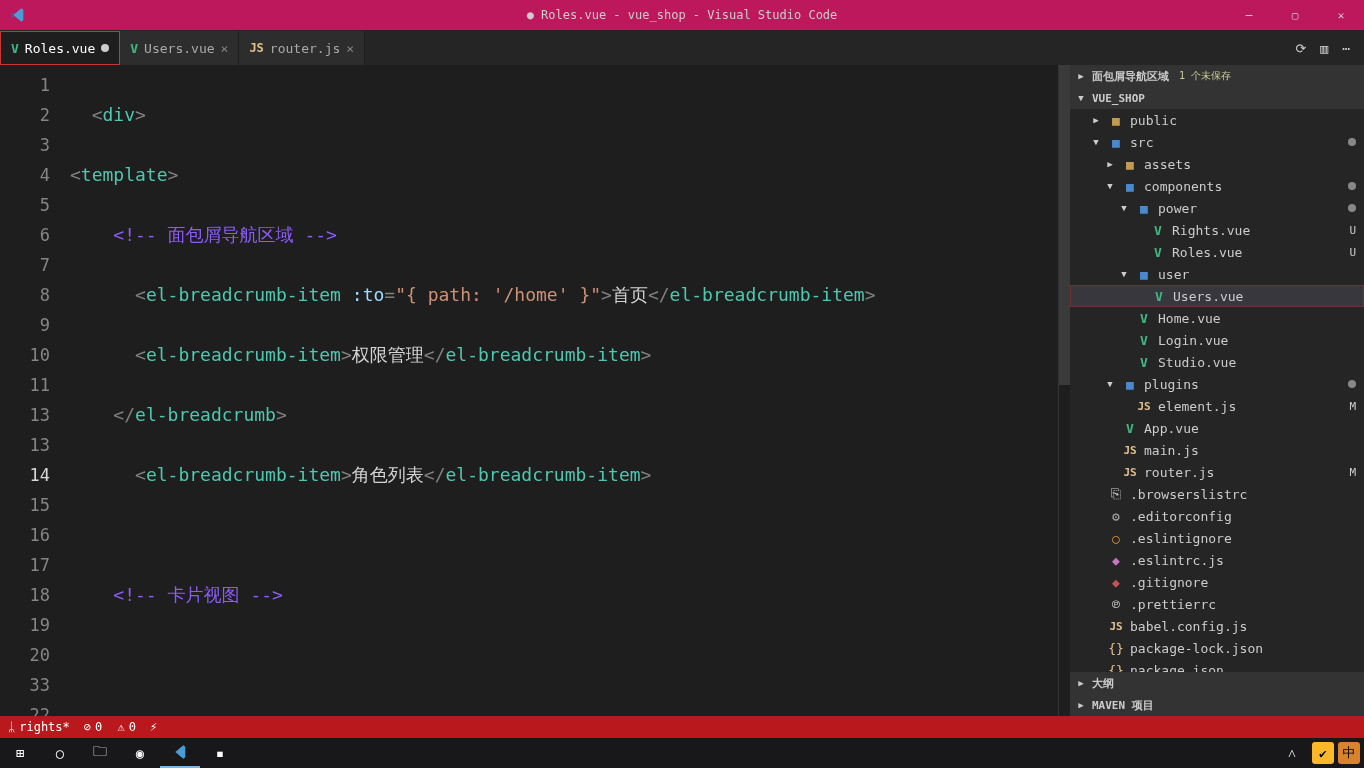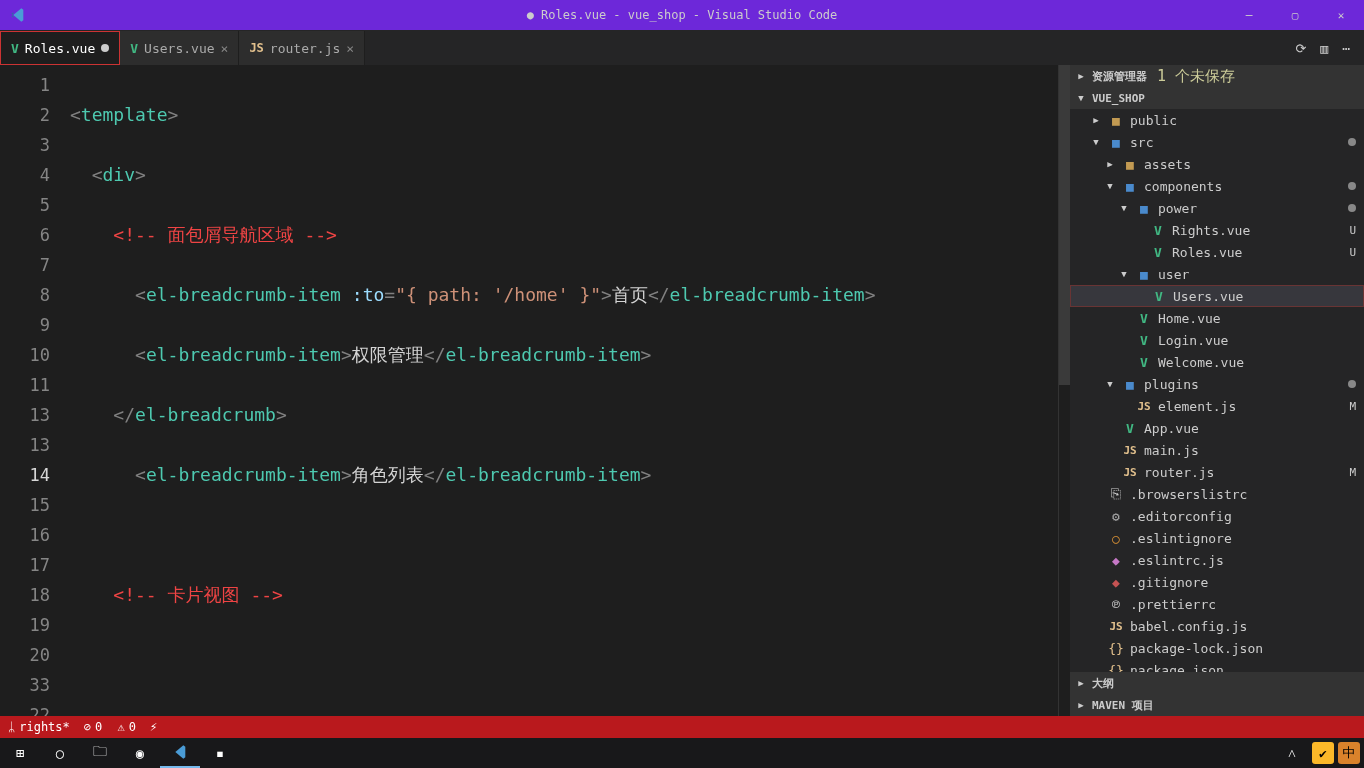--- a/index.html
+++ b/index.html
@@ -1,19 +1,19 @@
 <!DOCTYPE html>
 <html><head>
 <meta charset="utf-8">
 <style>
 * { margin: 0; padding: 0; box-sizing: border-box; font-family: "Segoe UI", Consolas, monospace; }
 body { background: #1e1e1e; color: #cccccc; overflow: hidden; width: 1364px; height: 768px; position: relative; font-size: 13px; }
 
 
-.titlebar { height: 30px; background: #6d28d9; display: flex; align-items: center; position: relative; }
+.titlebar { height: 30px; background: #be185d; display: flex; align-items: center; position: relative; }
 .titlebar .vs-icon { width: 35px; display: flex; justify-content: center; align-items: center; }
 .titlebar .vs-icon svg { width: 16px; height: 16px; }
 .titlebar .title { position: absolute; left: 50%; transform: translateX(-50%); color: #cccccc; font-size: 12px; }
 .titlebar .win-controls { position: absolute; right: 0; display: flex; height: 100%; }
 .titlebar .win-controls .ctrl { width: 46px; display: flex; justify-content: center; align-items: center; color: #ccc; font-size: 11px; }
 
 
 .tabbar { height: 35px; background: #252526; display: flex; align-items: stretch; border-top: 1px solid #252526; }
 .tab { display: flex; align-items: center; padding: 0 10px; background: #2d2d2d; border-right: 1px solid #1e1e1e; gap: 6px; font-size: 13px; color: #aaa; }
 .tab.active { background: #1e1e1e; color: #fff; border: 1px solid #cc3333; border-bottom: 1px solid #cc3333; }
@@ -25,30 +25,30 @@
 
 .main { display: flex; height: calc(100% - 30px - 35px - 22px - 30px); }
 .editor-wrap { flex: 1; display: flex; position: relative; background: #1e1e1e; }
 .gutter { width: 70px; text-align: right; padding-right: 20px; padding-top: 5px; font-family: Consolas, monospace; font-size: 17px; color: #858585; line-height: 30px; user-select: none; }
 .code { flex: 1; padding-top: 5px; font-family: Consolas, "Courier New", monospace; font-size: 18px; line-height: 30px; white-space: pre; overflow: hidden; }
 .code .line { height: 30px; }
 .p  { color: #808080; } 
 .t  { color: #4ec9b0; } 
 .a  { color: #9cdcfe; } 
 .s  { color: #ce9178; } 
-.c  { color: #ef4444; } 
+.c  { color: #8b5cf6; } 
 .w  { color: #d4d4d4; }
 .minimap { width: 12px; background: #1e1e1e; border-left: 1px solid #333; }
 .minimap .thumb { background: #3a3a3a; height: 320px; width: 100%;}
 
 
 .sidebar { width: 294px; background: #252526; display: flex; flex-direction: column; font-size: 13px; }
 .sidebar .section-hdr { height: 22px; display: flex; align-items: center; padding-left: 4px; background: #333; gap: 4px; font-weight: bold; font-size: 11px; }
 .sidebar .section-hdr .chev { width: 14px; text-align: center; font-size: 9px; }
-.sidebar .section-hdr .extra { margin-left: 6px; font-weight: normal; color: #cc9; font-size: 15px; }
+.sidebar .section-hdr .extra { margin-left: 6px; font-weight: normal; color: #cc9; font-size: 10px; }
 .tree { flex: 1; overflow: hidden; }
 .tree-row { height: 22px; display: flex; align-items: center; gap: 5px; padding-right: 8px; }
 .tree-row.sel { background: #37373d; border: 1px solid #693434; }
 .tree-row .tw { width: 12px; text-align: center; font-size: 9px; color: #ccc; }
 .tree-row .label { flex: 1; color: #ccc; }
 .tree-row .badge { font-size: 11px; color: #ccc; }
 .tree-row .dotm { width: 8px; height: 8px; border-radius: 50%; background: #888; }
 .i-folder { color: #c29a52; }
 .i-folder-open { color: #4a8acc; }
 .i-vue { color: #41b883; font-weight: bold; }
@@ -134,22 +134,22 @@
         <div>15</div>
         <div>16</div>
         <div>17</div>
         <div>18</div>
         <div>19</div>
         <div>20</div>
         <div>33</div>
         <div>22</div>
       </div>
     <div class="code">
+<div class="line">  <span class="p">&lt;</span><span class="t">div</span><span class="p">&gt;</span></div>
 <div class="line"><span class="p">&lt;</span><span class="t">template</span><span class="p">&gt;</span></div>
-<div class="line">  <span class="p">&lt;</span><span class="t">div</span><span class="p">&gt;</span></div>
 <div class="line">    <span class="c">&lt;!-- 面包屑导航区域 --&gt;</span></div>
 <div class="line">      <span class="p">&lt;</span><span class="t">el-breadcrumb-item</span> <span class="a">:to</span><span class="p">=</span><span class="s">"{ path: '/home' }"</span><span class="p">&gt;</span><span class="w">首页</span><span class="p">&lt;/</span><span class="t">el-breadcrumb-item</span><span class="p">&gt;</span></div>
 <div class="line">      <span class="p">&lt;</span><span class="t">el-breadcrumb-item</span><span class="p">&gt;</span><span class="w">权限管理</span><span class="p">&lt;/</span><span class="t">el-breadcrumb-item</span><span class="p">&gt;</span></div>
 <div class="line">    <span class="p">&lt;/</span><span class="t">el-breadcrumb</span><span class="p">&gt;</span></div>
 <div class="line">      <span class="p">&lt;</span><span class="t">el-breadcrumb-item</span><span class="p">&gt;</span><span class="w">角色列表</span><span class="p">&lt;/</span><span class="t">el-breadcrumb-item</span><span class="p">&gt;</span></div>
 <div class="line"></div>
 <div class="line">    <span class="c">&lt;!-- 卡片视图 --&gt;</span></div>
 
 
 
@@ -163,21 +163,21 @@
 
     </div>
     <div class="minimap">
         <div class="thumb"></div>
       </div>
   </div>
 
   <div class="sidebar">
     <div class="section-hdr">
       <span class="chev">▶</span>
-      <span>资源管理器</span>
+      <span>面包屑导航区域</span>
       <span class="extra">1 个未保存</span>
     </div>
     <div class="section-hdr">
       <span class="chev">▼</span>
       <span>VUE_SHOP</span>
     </div>
     <div class="tree" id="tree">
         <div class="tree-row" style="padding-left: 20px;">
           <span class="tw">▶</span>
           <span class="i-folder" style="width: 18px; text-align: center;">■</span>
@@ -234,21 +234,21 @@
           <span class="label">Home.vue</span>
         </div>
         <div class="tree-row" style="padding-left: 48px;">
           <span class="tw"></span>
           <span class="i-vue" style="width: 18px; text-align: center;">V</span>
           <span class="label">Login.vue</span>
         </div>
         <div class="tree-row" style="padding-left: 48px;">
           <span class="tw"></span>
           <span class="i-vue" style="width: 18px; text-align: center;">V</span>
-          <span class="label">Welcome.vue</span>
+          <span class="label">Studio.vue</span>
         </div>
         <div class="tree-row" style="padding-left: 34px;">
           <span class="tw">▼</span>
           <span class="i-folder-open" style="width: 18px; text-align: center;">■</span>
           <span class="label">plugins</span>
           <span class="dotm"></span>
         </div>
         <div class="tree-row" style="padding-left: 48px;">
           <span class="tw"></span>
           <span class="i-js" style="width: 18px; text-align: center;">JS</span>

